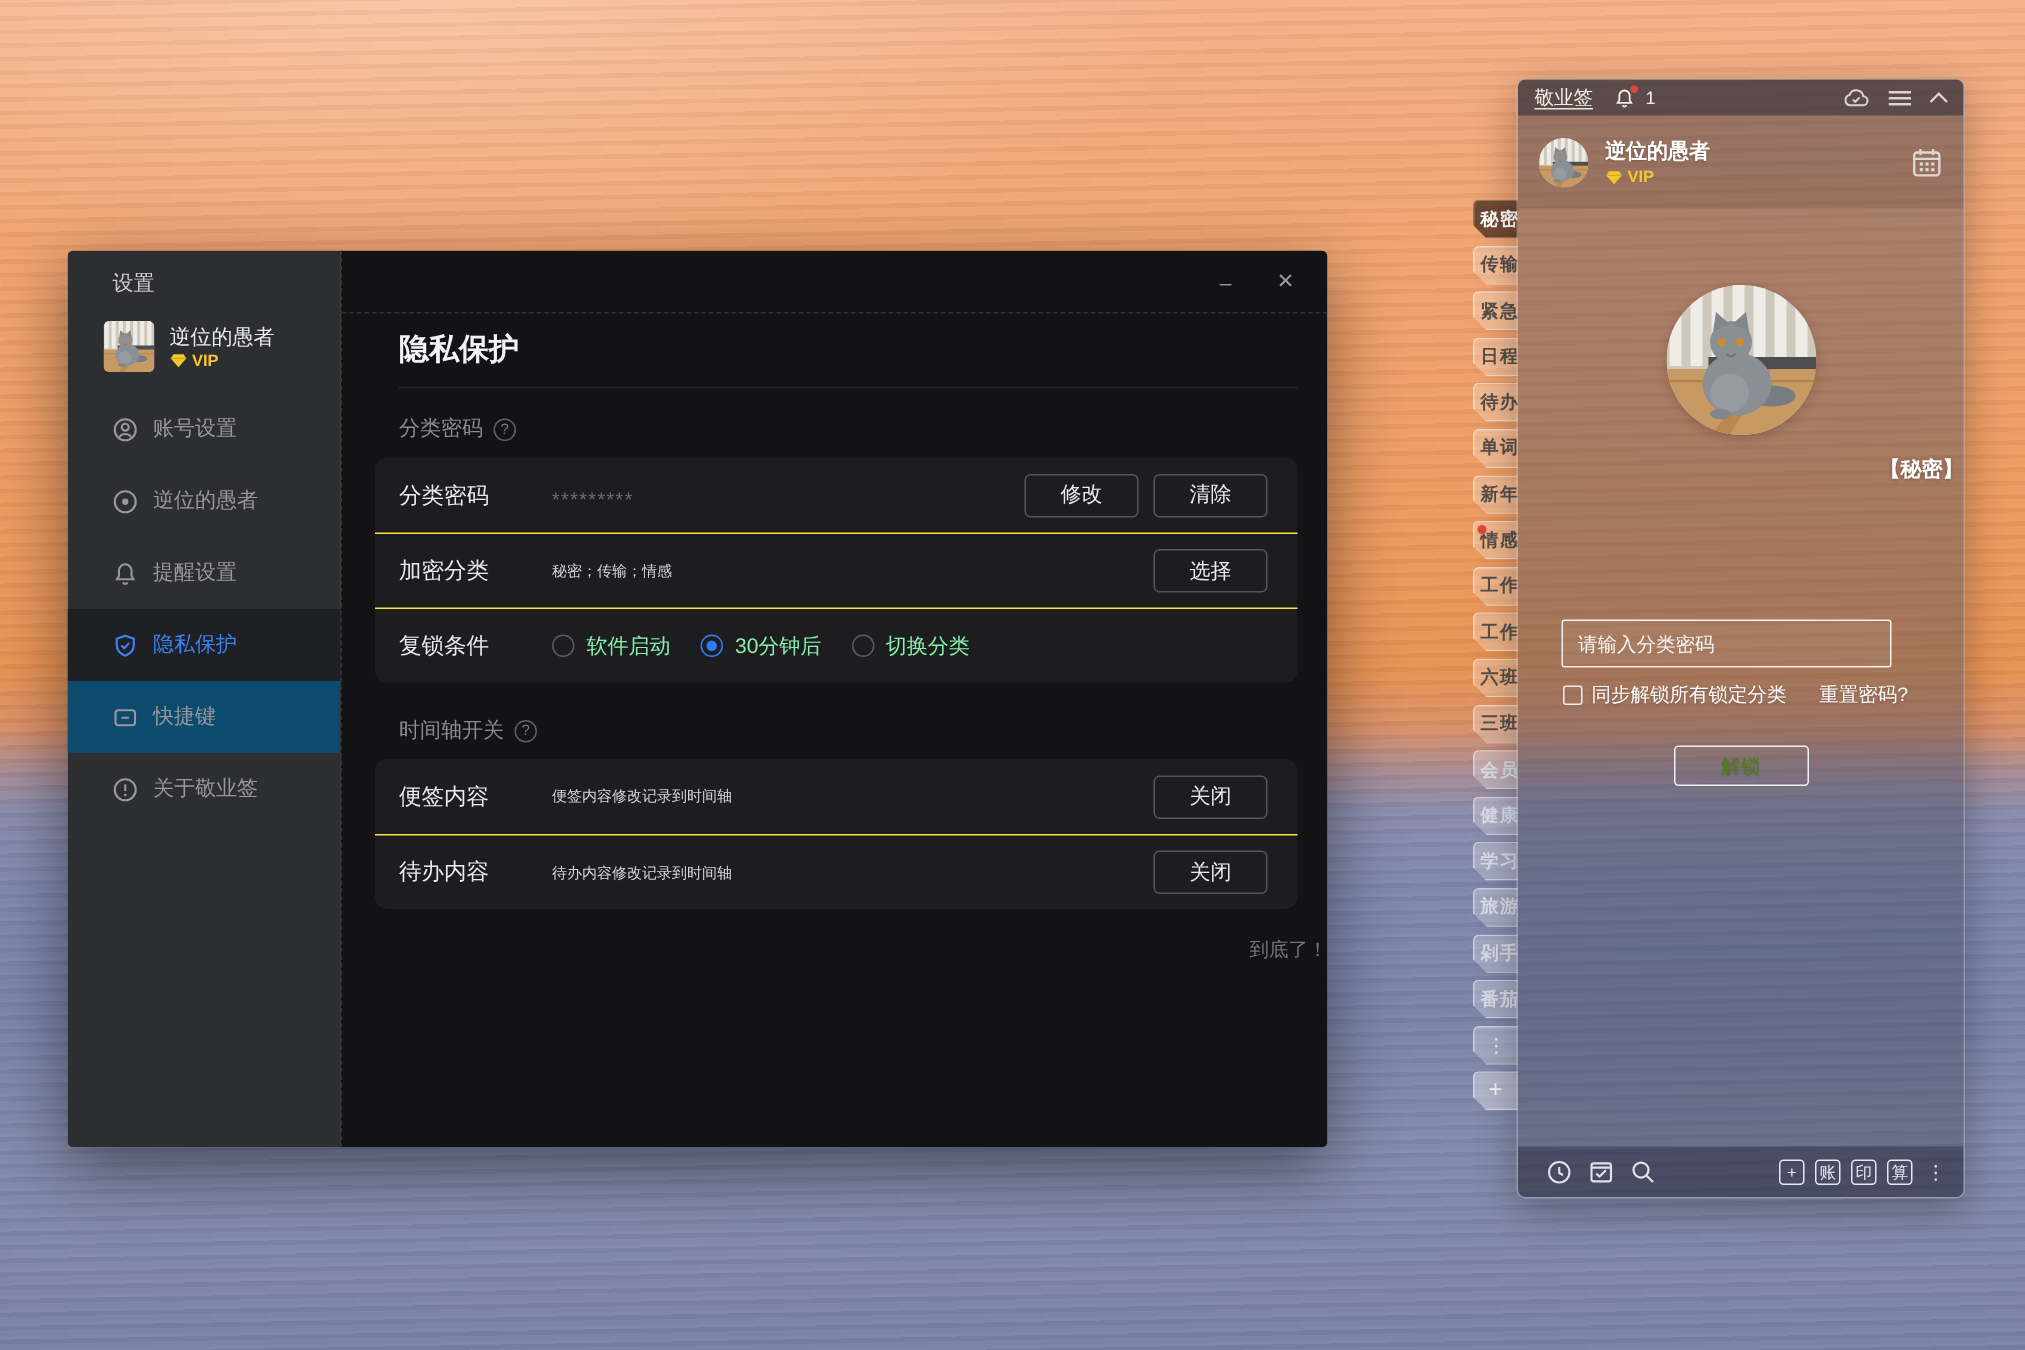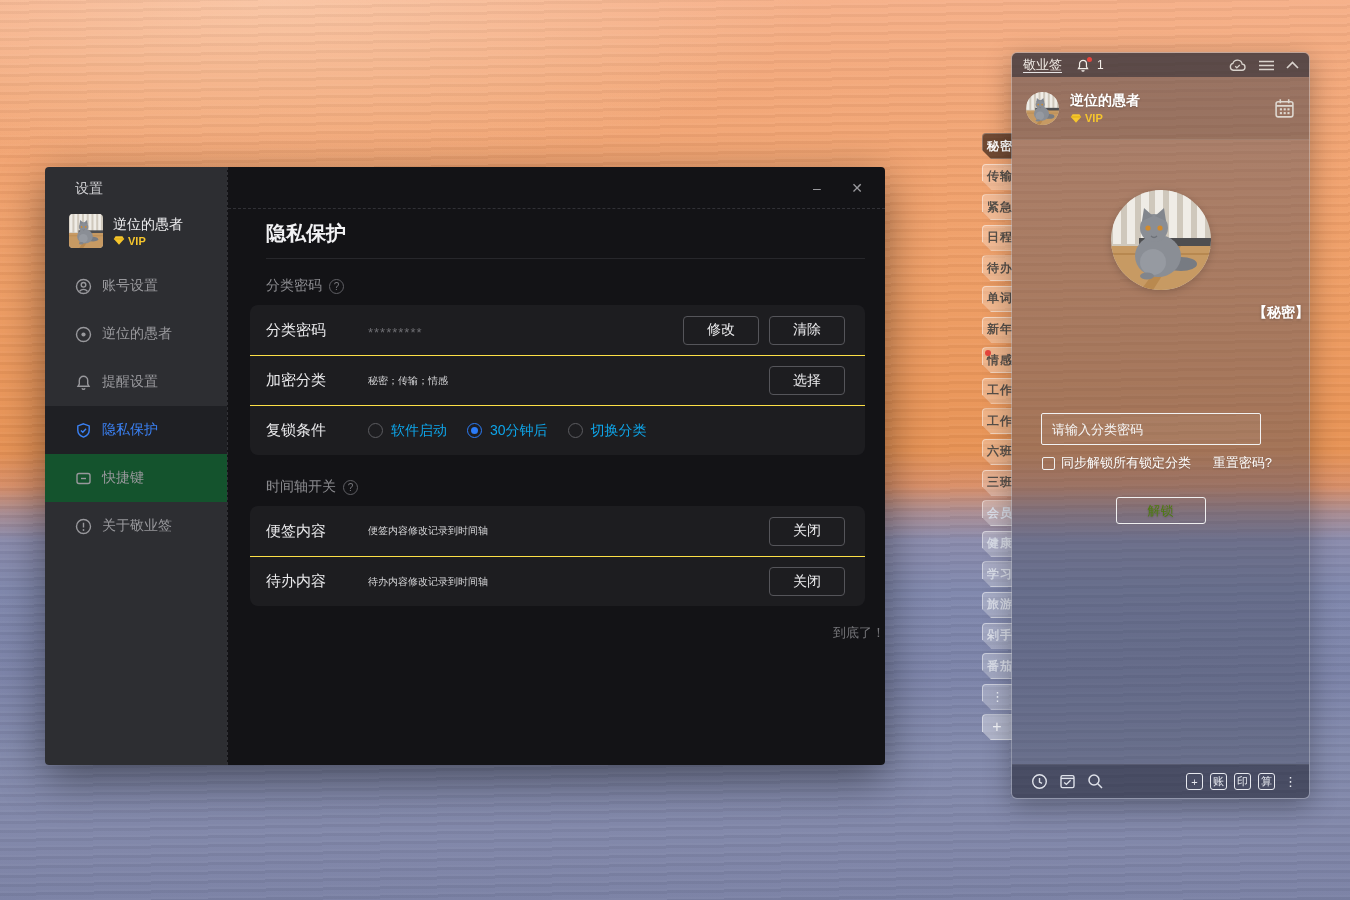--- a/index.html
+++ b/index.html
@@ -26,21 +26,21 @@
   .sw-profile .pav { width:34px; height:34px; border-radius:4px; overflow:hidden; flex:none; }
   .sw-profile .pav svg { display:block; width:34px; height:34px; }
   .sw-pname { color:#ececee; font-size:14px; line-height:17px; white-space:nowrap; }
   .vip-row { display:flex; align-items:center; gap:3px; margin-top:2px; }
   .vip-row span { color:#f6c62d; font-size:11px; font-weight:700; }
   .sw-menu { margin-top:14px; }
   .sw-item { height:48px; display:flex; align-items:center; gap:10px; padding-left:30px;
              color:#98989c; font-size:14px; cursor:default; }
   .sw-item svg { flex:none; }
   .sw-item.sel { background:#1f2024; color:#3b82f6; }
-  .sw-item.hov { background:#14532d; }
+  .sw-item.hov { background:#0c4a6e; }
 
   .sw-main { flex:1; background:#131316; border-left:1px dashed #313136; display:flex; flex-direction:column; }
   .sw-titlebar { height:42px; flex:none; display:flex; justify-content:flex-end; align-items:center;
                  gap:24px; padding-right:20px; border-bottom:1px dashed #313136; }
   .wc { color:#9a9a9e; font-size:14px; width:16px; text-align:center; cursor:default; }
   .sw-h1 { margin:4px 20px 0 38px; font-size:20px; font-weight:700; color:#f2f2f4; line-height:40px; }
   .sw-divider { margin:5px 20px 0 38px; border-top:1px solid #27272b; }
   .sec-head { margin:18px 20px 10px 38px; display:flex; align-items:center; gap:7px;
               color:#8b8b8f; font-size:14px; }
   .help { width:15px; height:15px; border:1px solid #5f5f64; border-radius:50%; color:#77777c;
@@ -50,21 +50,21 @@
   .crow { height:50px; display:flex; align-items:center; padding:0 20px 0 16px; }
   .crow + .crow { border-top:1px solid #fde047; }
   .crow .lbl { width:102px; flex:none; color:#eaeaec; font-size:15px; }
   .crow .val { flex:1; color:#d6d6d8; font-size:10px; }
   .crow .val.stars { color:#6e6e72; font-size:13px; letter-spacing:1px; padding-top:4px; }
   .btn { min-width:76px; height:29px; border:1px solid #55555a; border-radius:4px;
          background:transparent; color:#ebebed; font-size:14px;
          font-family:"Liberation Sans","DejaVu Sans",sans-serif; }
   .btn + .btn { margin-left:10px; }
   .radios { flex:1; display:flex; align-items:center; gap:20px; }
-  .radio { display:flex; align-items:center; gap:8px; color:#0ea5e9; font-size:14px; }
+  .radio { display:flex; align-items:center; gap:8px; color:#86efac; font-size:14px; }
   .rdot { width:15px; height:15px; border-radius:50%; border:1.5px solid #5c5c60; position:relative; flex:none; }
   .radio.on .rdot { border-color:#2b7cf7; }
   .radio.on .rdot::after { content:""; position:absolute; left:2.5px; top:2.5px; width:7px; height:7px;
                            border-radius:50%; background:#2b7cf7; }
   .sw-footer { margin-top:18px; text-align:right; color:#76767a; font-size:13px; }
 
   
   .tabs { position:absolute; left:982px; top:133px; width:30px; z-index:1; }
   .tab { width:30px; height:26px; margin-bottom:4.6px; position:relative;
          background:rgba(255,255,255,.28); border:1px solid rgba(255,255,255,.45);

